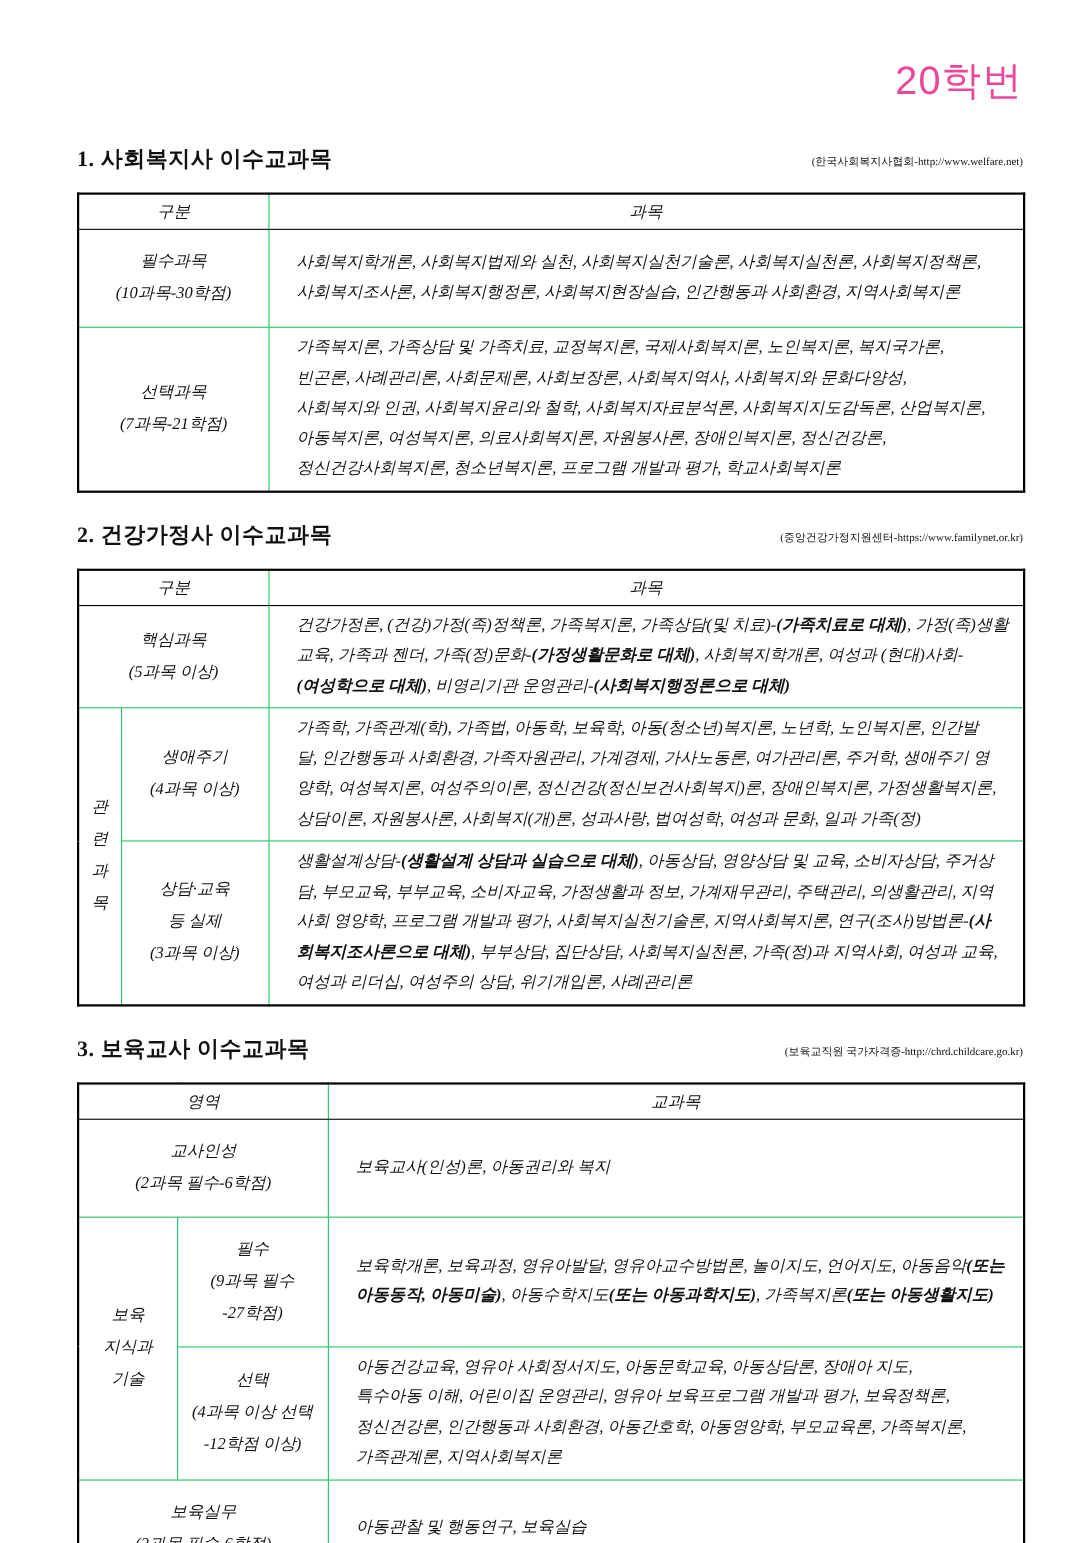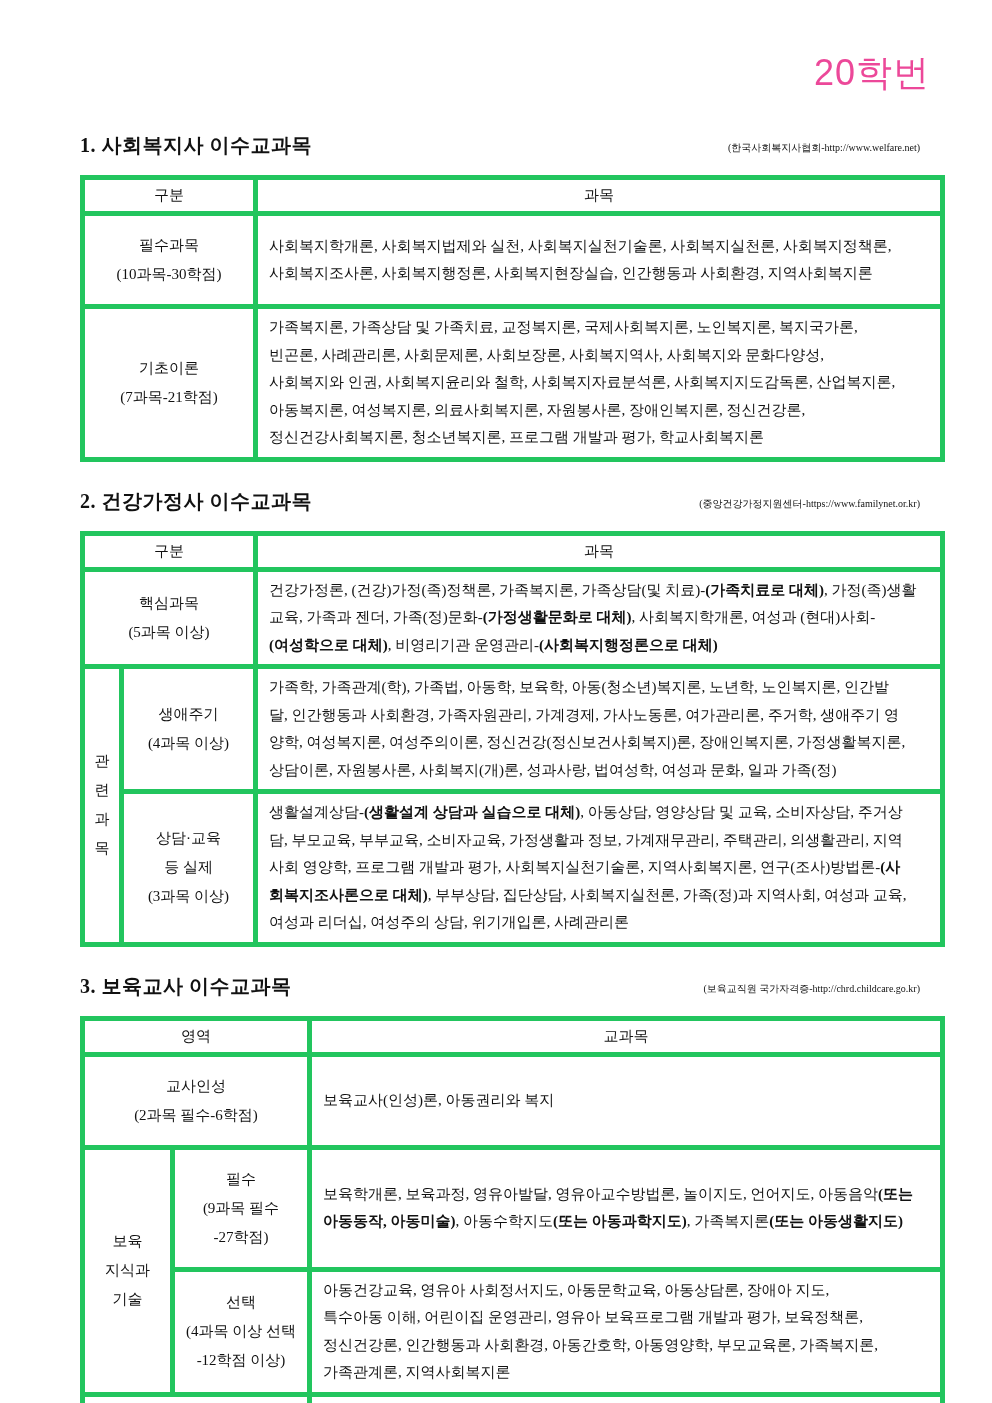--- a/index.html
+++ b/index.html
@@ -16,21 +16,21 @@
     width: 860px;
   }
   .doc-title {
     text-align: right;
     font-family: "Liberation Sans", "DejaVu Sans", sans-serif;
     font-size: 36px;
     line-height: 46px;
     letter-spacing: 1px;
     color: #ec4899;
   }
-  .section { margin: 10px; }
+  .section { margin: 0; }
   .sec-head {
     display: flex;
     justify-content: space-between;
     align-items: flex-end;
     margin-bottom: 17px;
   }
   .sec-head.first { margin-top: 36px; }
   .sec-head.later { margin-top: 26px; }
   .sec-title {
     font-size: 20px;
@@ -44,41 +44,42 @@
     letter-spacing: 0px;
     white-space: nowrap;
   }
   table {
     border-collapse: collapse;
     table-layout: fixed;
     width: 860px;
     border: 2px solid #000;
   }
   th, td {
-    border: 5px solid #22c55e;
+    border: 1px solid #22c55e;
     vertical-align: middle;
+    font-style: italic;
   }
   thead th {
     border-bottom: 1.5px solid #000;
     font-weight: normal;
     text-align: center;
     height: 29px;
     font-size: 15px;
   }
   td.label {
     text-align: center;
     white-space: pre-line;
     line-height: 29px;
     padding: 15px 4px;
     font-size: 15px;
   }
   td.content {
     white-space: pre-wrap;
     line-height: 27.5px;
-    padding: 5px 4px 5px 11px;
+    padding: 5px 4px 5px 25px;
     font-size: 15px;
     word-break: keep-all;
   }
   td.content.center { text-align: right; padding: 8px 4px; line-height: 24px; }
   .b { font-weight: bold; }
 </style>
 </head>
 <body>
 
 <div class="doc">
@@ -102,21 +103,21 @@
         </tr>
       </thead>
       <tbody>
         <tr>
           <td class="label">필수과목
 (10과목-30학점)</td>
           <td class="content"><span>사회복지학개론, 사회복지법제와 실천, 사회복지실천기술론, 사회복지실천론, 사회복지정책론,
 사회복지조사론, 사회복지행정론, 사회복지현장실습, 인간행동과 사회환경, 지역사회복지론</span></td>
         </tr>
         <tr>
-          <td class="label">기초이론
+          <td class="label">선택과목
 (7과목-21학점)</td>
           <td class="content"><span>가족복지론, 가족상담 및 가족치료, 교정복지론, 국제사회복지론, 노인복지론, 복지국가론,
 빈곤론, 사례관리론, 사회문제론, 사회보장론, 사회복지역사, 사회복지와 문화다양성,
 사회복지와 인권, 사회복지윤리와 철학, 사회복지자료분석론, 사회복지지도감독론, 산업복지론,
 아동복지론, 여성복지론, 의료사회복지론, 자원봉사론, 장애인복지론, 정신건강론,
 정신건강사회복지론, 청소년복지론, 프로그램 개발과 평가, 학교사회복지론</span></td>
         </tr>
       </tbody>
     </table>
   </div>

